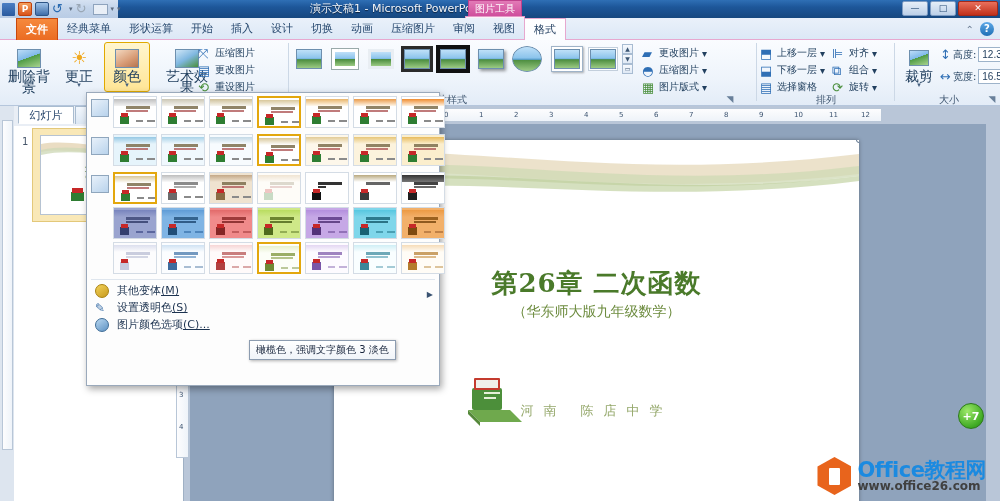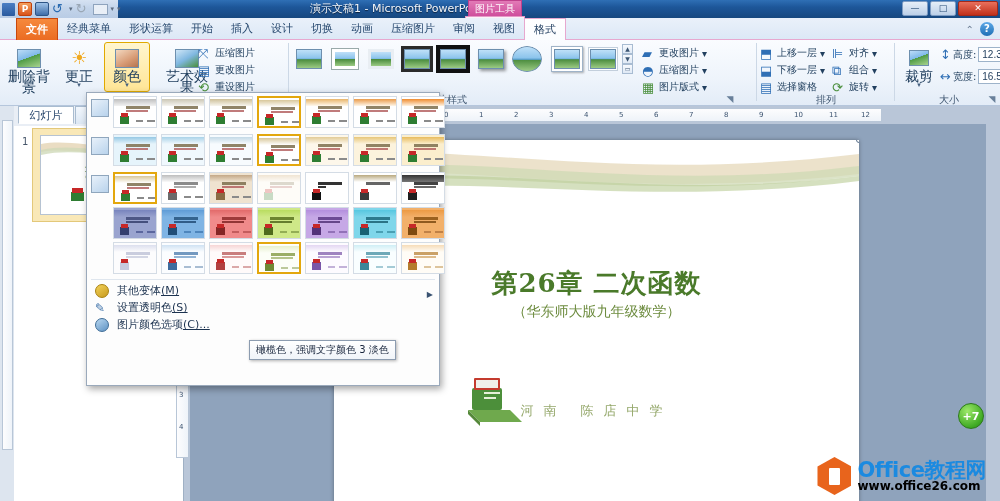--- a/index.html
+++ b/index.html
@@ -243,21 +243,21 @@
 
   
   .wm{position:absolute;right:0px;bottom:6px;display:flex;align-items:center;gap:6px;z-index:30;}
   .wm .hex{
     width:34px;height:38px;background:#e8641c;position:relative;
     clip-path:polygon(50% 0%,100% 25%,100% 75%,50% 100%,0% 75%,0% 25%);
     display:flex;align-items:center;justify-content:center;
   }
   .wm .hex i{display:block;width:11px;height:17px;background:#fff;border-radius:1px;}
   .wm .txt1{font-size:21px;font-weight:bold;color:#1b8ae0;line-height:20px;letter-spacing:-.5px;}
-  .wm .txt2{font-size:12px;font-weight:bold;color:#000000;line-height:13px;}
+  .wm .txt2{font-size:12px;font-weight:bold;color:#404040;line-height:13px;}
 
   .greenbtn{
     position:absolute;right:2px;top:279px;width:26px;height:26px;border-radius:50%;
     background:radial-gradient(circle at 35% 30%,#9de86a,#3faa23 70%,#2d8418);
     border:1px solid #2c7a19;color:#fff;font-size:11px;font-weight:bold;
     display:flex;align-items:center;justify-content:center;z-index:25;
   }
   .ribbon-shadowfix{position:absolute;left:0;top:106px;width:14px;height:395px;background:#dde5ef;}
 </style>
 </head>

